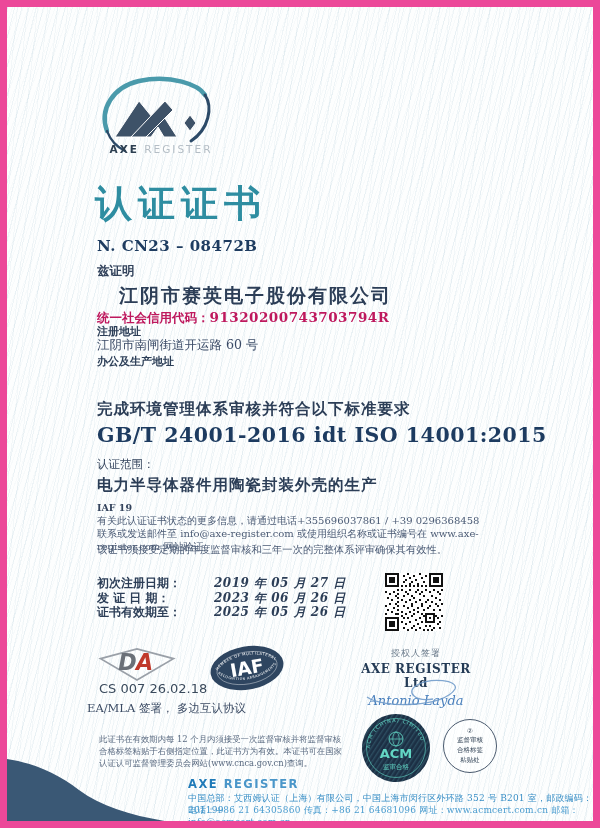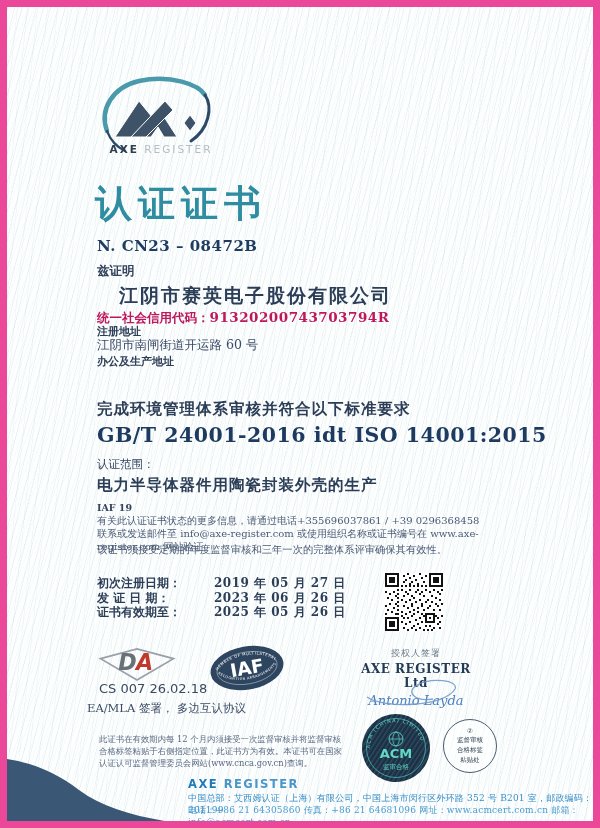--- a/index.html
+++ b/index.html
@@ -33,21 +33,21 @@
   .statement{left:90px;top:392px;font-size:15.5px;font-weight:bold;color:#2c3e57;letter-spacing:1px;}
   .standard{left:90px;top:416px;font-size:20.5px;font-weight:bold;color:#1d3b60;letter-spacing:.5px;}
   .scope-lbl{left:90px;top:450px;font-size:11.5px;color:#33435c;}
   .scope{left:90px;top:468px;font-size:15.5px;font-weight:bold;color:#2c3e57;letter-spacing:1px;}
   .iaf-code{left:90px;top:495px;font-size:9.5px;font-weight:bold;color:#33435c;}
   .info-par{left:90px;top:507px;width:392px;font-size:10px;line-height:1.32;color:#4a5a74;}
   .validity{left:90px;top:536px;width:400px;font-size:10.3px;color:#4a5a74;}
   .dates{left:90px;top:568px;}
   .dates .row{display:flex;height:14.5px;font-size:12px;font-weight:bold;color:#2c3e57;}
   .dates .dl{width:117px;}
-  .dates .dv{letter-spacing:.5px;}
+  .dates .dv{letter-spacing:.5px;font-style:italic;}
   .qr{left:378px;top:566px;}
   .sig-block{left:344px;top:640px;width:130px;text-align:center;}
   .sig-label{font-size:9px;color:#6a7a8a;letter-spacing:1px;}
   .sig-org{font-size:12px;font-weight:bold;color:#233a55;margin-top:2px;letter-spacing:.5px;}
   .sig-name{font-size:13px;font-style:italic;color:#4a80bd;margin-top:3px;font-family:"DejaVu Serif","Liberation Serif",serif;}
   .sig-swirl{left:352px;top:668px;}
   .da-logo{left:90px;top:638px;}
   .da-code{left:92px;top:674px;font-size:13px;color:#3a4a5c;font-family:"DejaVu Sans","Liberation Sans",sans-serif;}
   .iaf-oval{left:200px;top:636px;}
   .ea-mla{left:80px;top:694px;font-size:11.5px;color:#3a4a63;}

